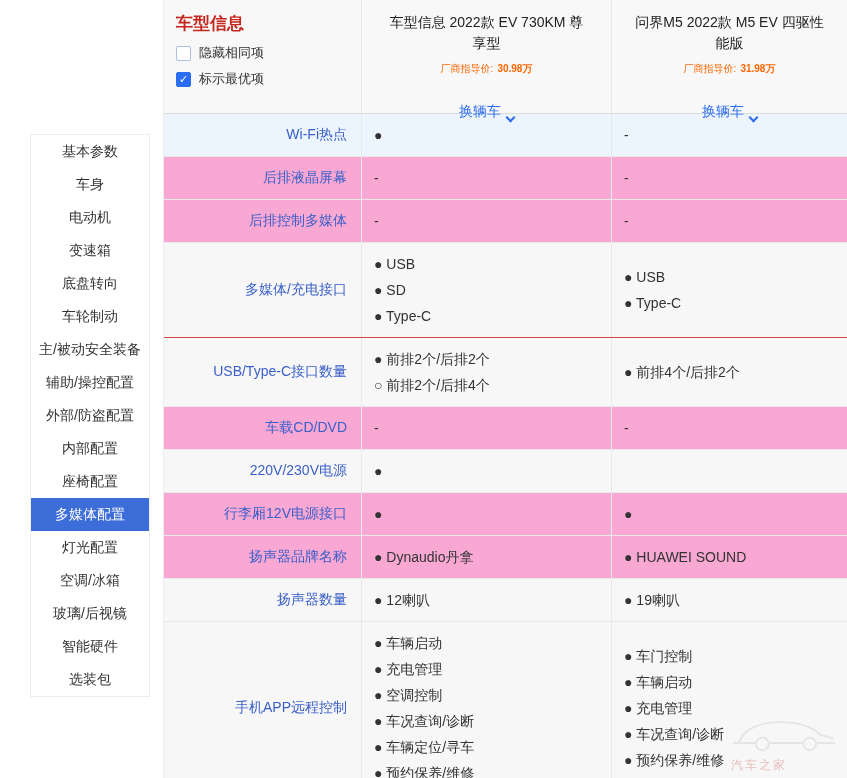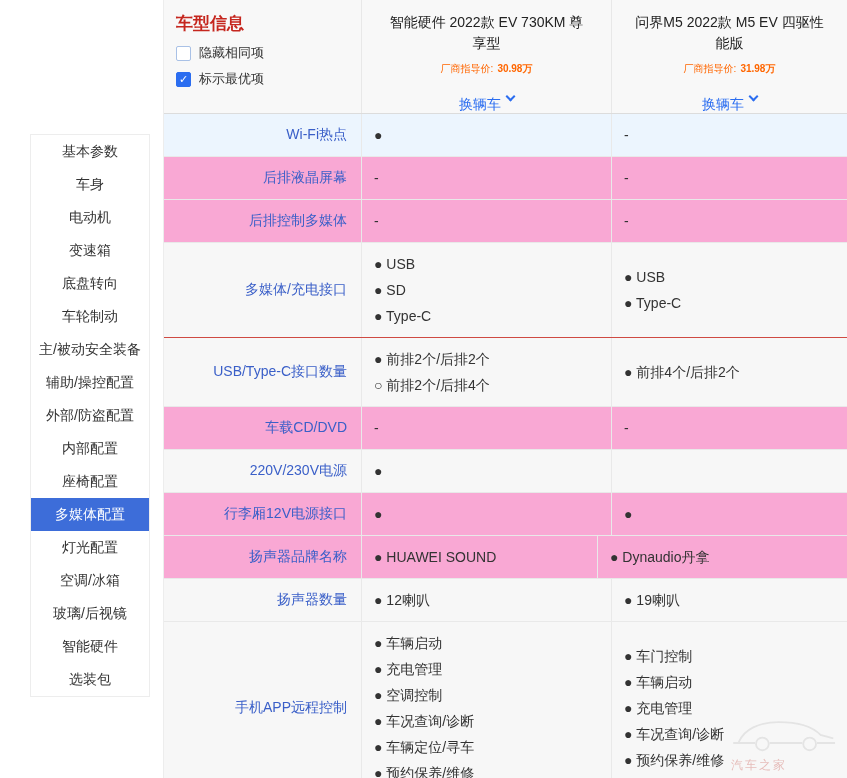--- a/index.html
+++ b/index.html
@@ -40,21 +40,21 @@
   .box.checked { background:var(--link_blue); border-color:var(--link_blue); }
 
   .hcar {
     width:250px; border-left:1px solid #e8e8e8; padding:12px 22px 0;
     display:flex; flex-direction:column; align-items:center; text-align:center;
   }
   .hcar.c2 { flex:1; }
   .car-name { font-size:14px; color:#222; line-height:21px; cursor:pointer; }
   .car-price { margin-top:8px; font-size:10px; color:var(--price_orange); white-space:nowrap; }
   .car-price .pv { font-weight:bold; margin-left:4px; }
-  .change-car { margin-top:20px; font-size:14px; color:var(--link_blue); cursor:pointer; display:flex; align-items:flex-start; }
+  .change-car { margin-top:27px; font-size:14px; color:var(--link_blue); cursor:pointer; display:flex; align-items:flex-end; }
   .chev {
     display:inline-block; width:7px; height:7px; margin-left:6px; margin-top:-3px;
     border-right:2px solid var(--link_blue); border-bottom:2px solid var(--link_blue);
     transform:rotate(45deg);
   }
 
   .trow { display:flex; border-bottom:1px solid #e9e9e9; background:#f9a8d4; }
   .trow.blue { background:var(--row_blue); }
   .trow.gray { background:var(--row_gray); }
   .trow.redline { border-bottom:1px solid var(--divider_red); }
@@ -113,21 +113,21 @@
           <span class="box"></span>
           <span>隐藏相同项</span>
         </label>
         <label class="chk">
           <span class="box checked">✓</span>
           <span>标示最优项</span>
         </label>
       </div>
 
       <div class="hcar c1">
-        <div class="car-name">智能硬件 2022款 EV 730KM 尊享型</div>
+        <div class="car-name">车型信息 2022款 EV 730KM 尊享型</div>
         <div class="car-price">
           <span>厂商指导价:</span><span class="pv">30.98万</span>
         </div>
         <div class="change-car">
           <span>换辆车</span>
           <i class="chev"></i>
         </div>
       </div>
 
       <div class="hcar c2">
@@ -213,25 +213,25 @@
           <div class="tlabel">行李厢12V电源接口</div>
           <div class="tcell c1">
             <div class="cline">●</div>
           </div>
           <div class="tcell c2">
             <div class="cline">●</div>
           </div>
         </div>
         <div class="trow">
           <div class="tlabel">扬声器品牌名称</div>
+          <div class="tcell c1">
+            <div class="cline">● Dynaudio丹拿</div>
+          </div>
           <div class="tcell c2">
             <div class="cline">● HUAWEI SOUND</div>
-          </div>
-          <div class="tcell c1">
-            <div class="cline">● Dynaudio丹拿</div>
           </div>
         </div>
         <div class="trow gray">
           <div class="tlabel">扬声器数量</div>
           <div class="tcell c1">
             <div class="cline">● 12喇叭</div>
           </div>
           <div class="tcell c2">
             <div class="cline">● 19喇叭</div>
           </div>

